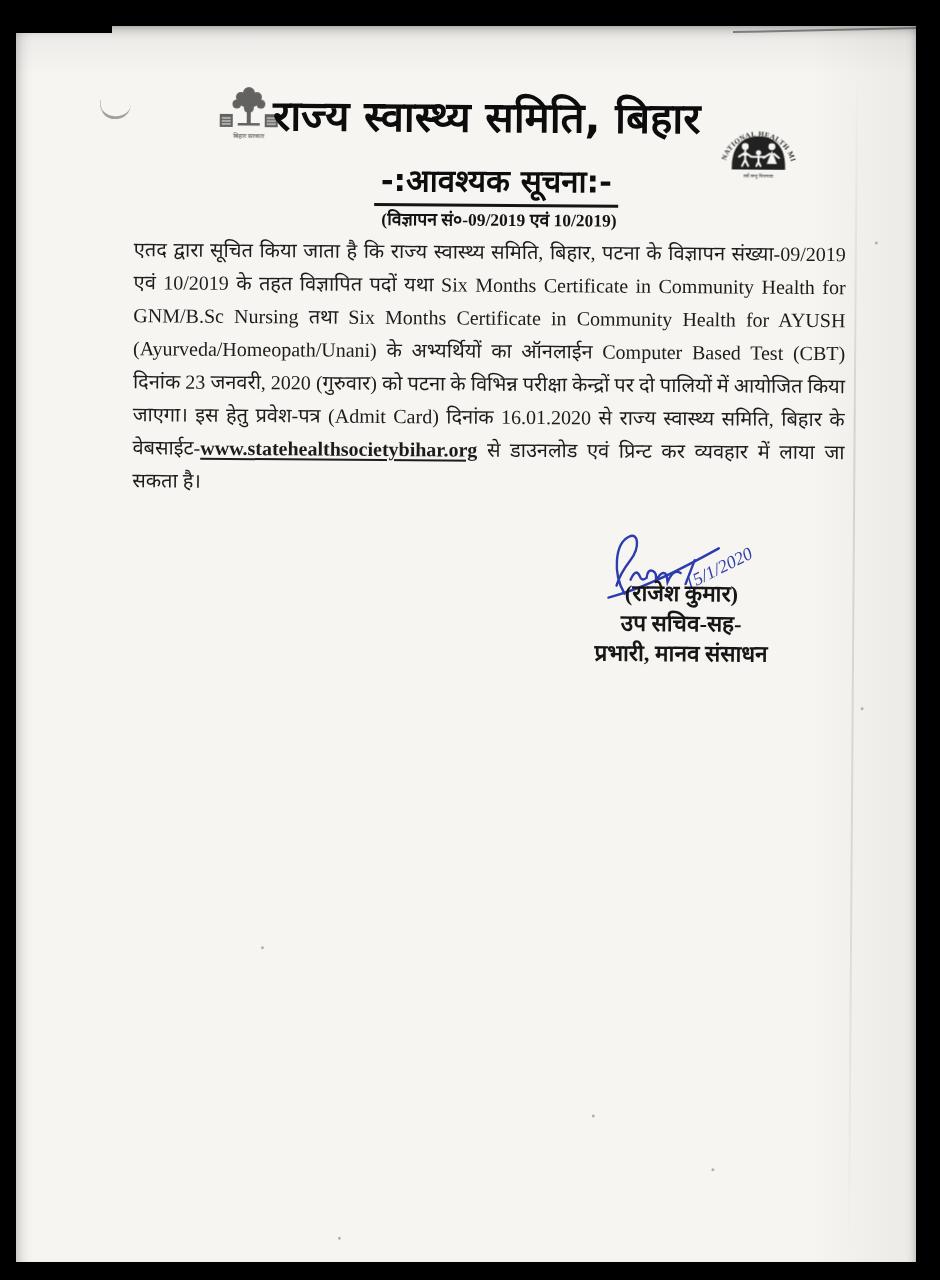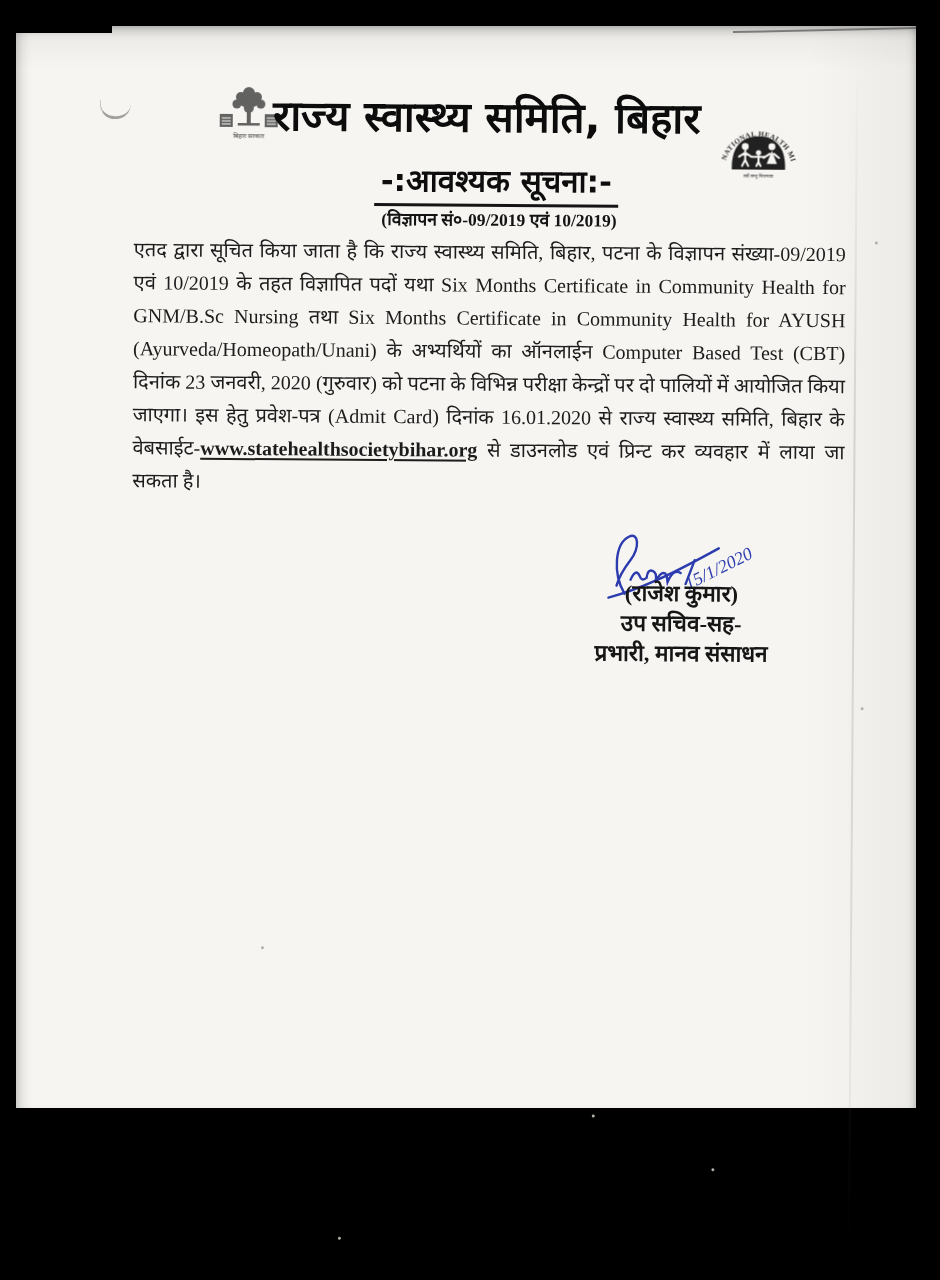--- a/index.html
+++ b/index.html
@@ -1,21 +1,21 @@
 <!DOCTYPE html>
 <html><head>
 <meta charset="utf-8">
 <style>
   html,body{margin:0;padding:0;}
   body{
     width:940px;height:1280px;background:#000;position:relative;overflow:hidden;
     font-family:"Liberation Serif","DejaVu Serif",serif;
   }
   .paper{
-    position:absolute;left:16px;top:26px;width:900px;height:1082px;
+    position:absolute;left:16px;top:26px;width:900px;height:1236px;
     background:linear-gradient(to right, rgba(0,0,0,0) 88%, rgba(60,58,50,.06)),
                linear-gradient(to bottom, rgba(0,0,0,.05), rgba(0,0,0,0) 4%),#f6f5f2;
     box-shadow:inset 0 10px 14px -10px rgba(0,0,0,.45),
                inset 14px 0 16px -14px rgba(0,0,0,.30),
                inset -8px 0 10px -8px rgba(0,0,0,.25);
   }
   .content{position:absolute;left:0;top:0;width:100%;height:100%;
     transform:rotate(.4deg);transform-origin:80px 60px;}
   .abs{position:absolute;}
   

